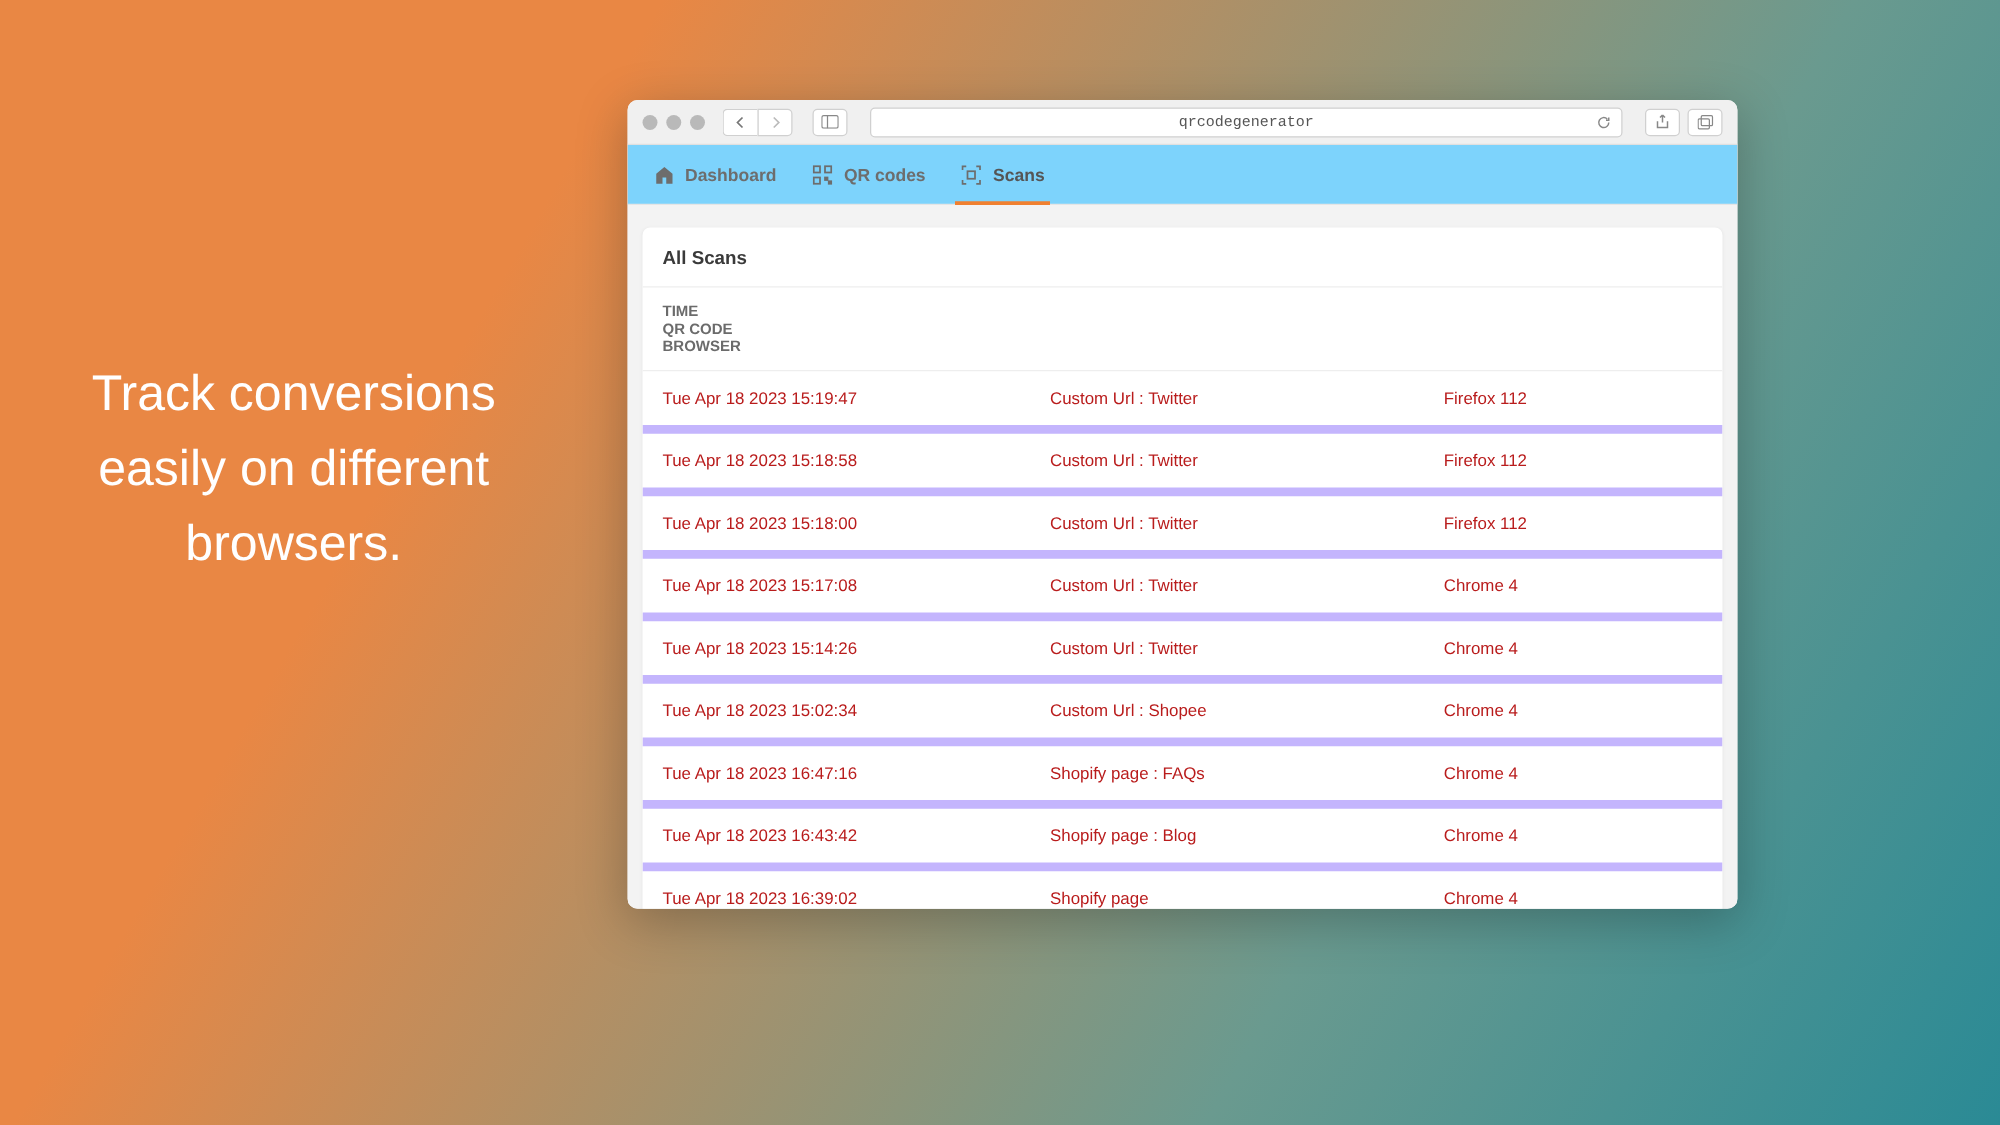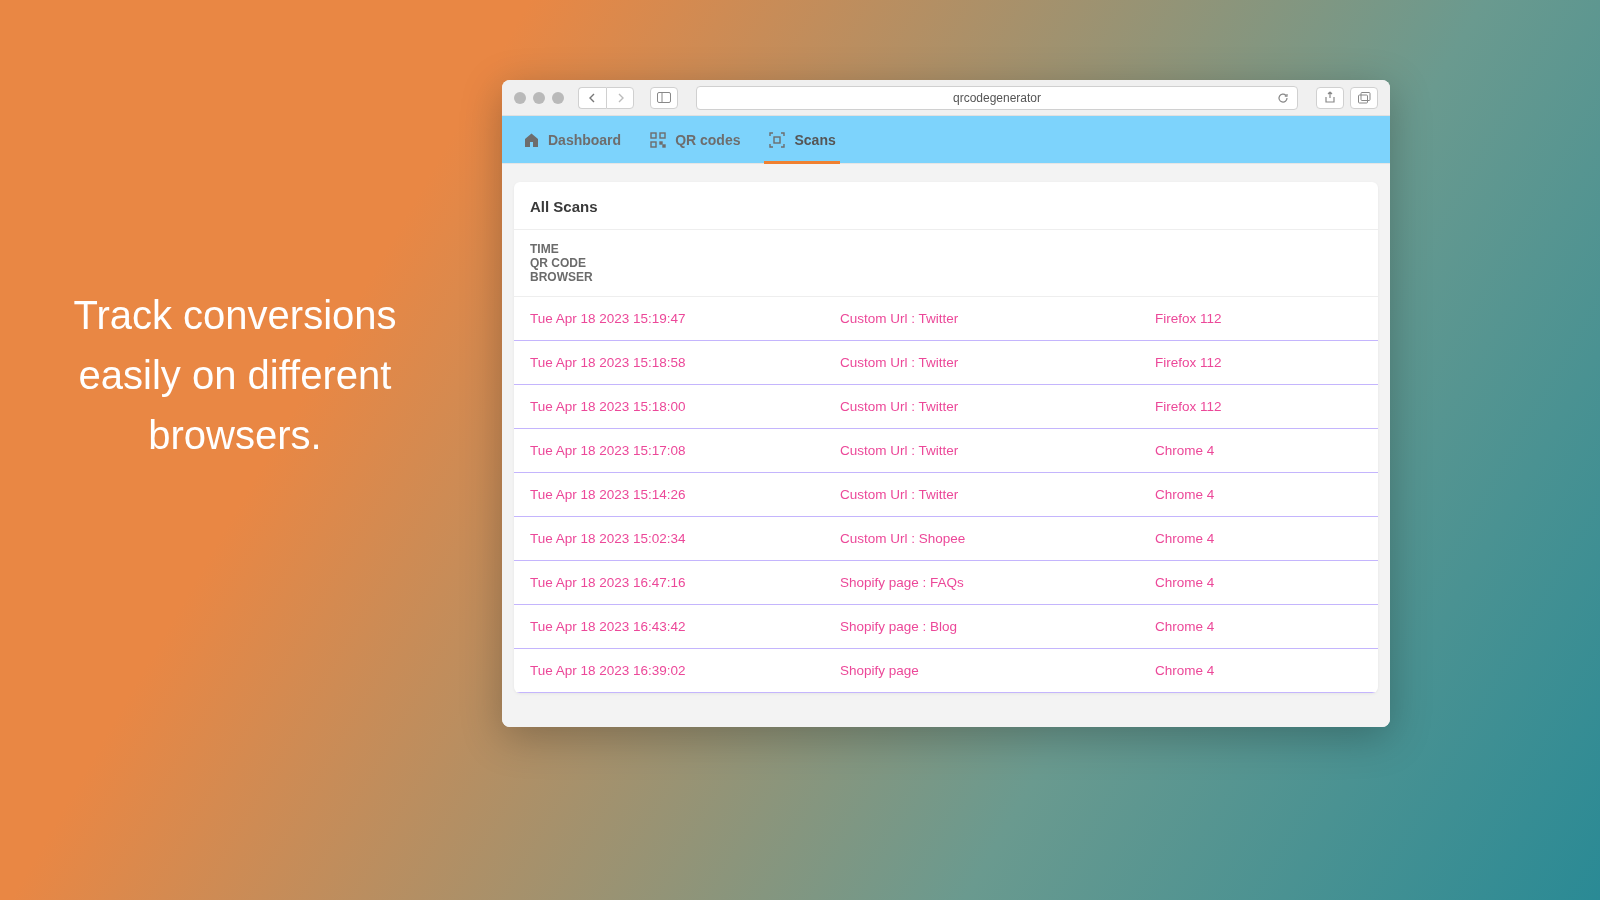--- a/index.html
+++ b/index.html
@@ -34,20 +34,21 @@
   overflow: hidden;
 }
 .browser-chrome {
   height: 36px;
   background: #f0f0f0;
   border-bottom: 1px solid #e0e0e0;
   display: flex;
   align-items: center;
   padding: 0 12px;
   gap: 8px;
+  font-family: Liberation Mono, monospace;
 }
 .traffic-lights { display: flex; gap: 7px; margin-right: 6px; }
 .traffic-dot { width: 12px; height: 12px; border-radius: 50%; background: #b9b9b9; }
 .nav-btn {
   width: 28px; height: 22px;
   border: 1px solid #d0d0d0;
   border-radius: 4px;
   background: #fff;
   display: flex; align-items: center; justify-content: center;
   color: #666;
@@ -126,23 +127,23 @@
   font-weight: 700;
   color: #6b6b6b;
   flex-direction: column;
 }
 .col-time { width: 310px; }
 .col-qr { width: 315px; }
 .col-browser { flex: 1; }
 .trow {
   display: flex;
   padding: 14px 16px;
-  border-bottom: 1px solid #c4b5fd;
+  border-bottom: 7px solid #c4b5fd;
   font-size: 13.5px;
-  color: #ec4899;
+  color: #b91c1c;
 }
 svg { display: block; }
 </style>
 </head>
 <body>
 
 <div class="hero-text">Track conversions easily on different browsers.</div>
 
 <div class="browser-window">
 

